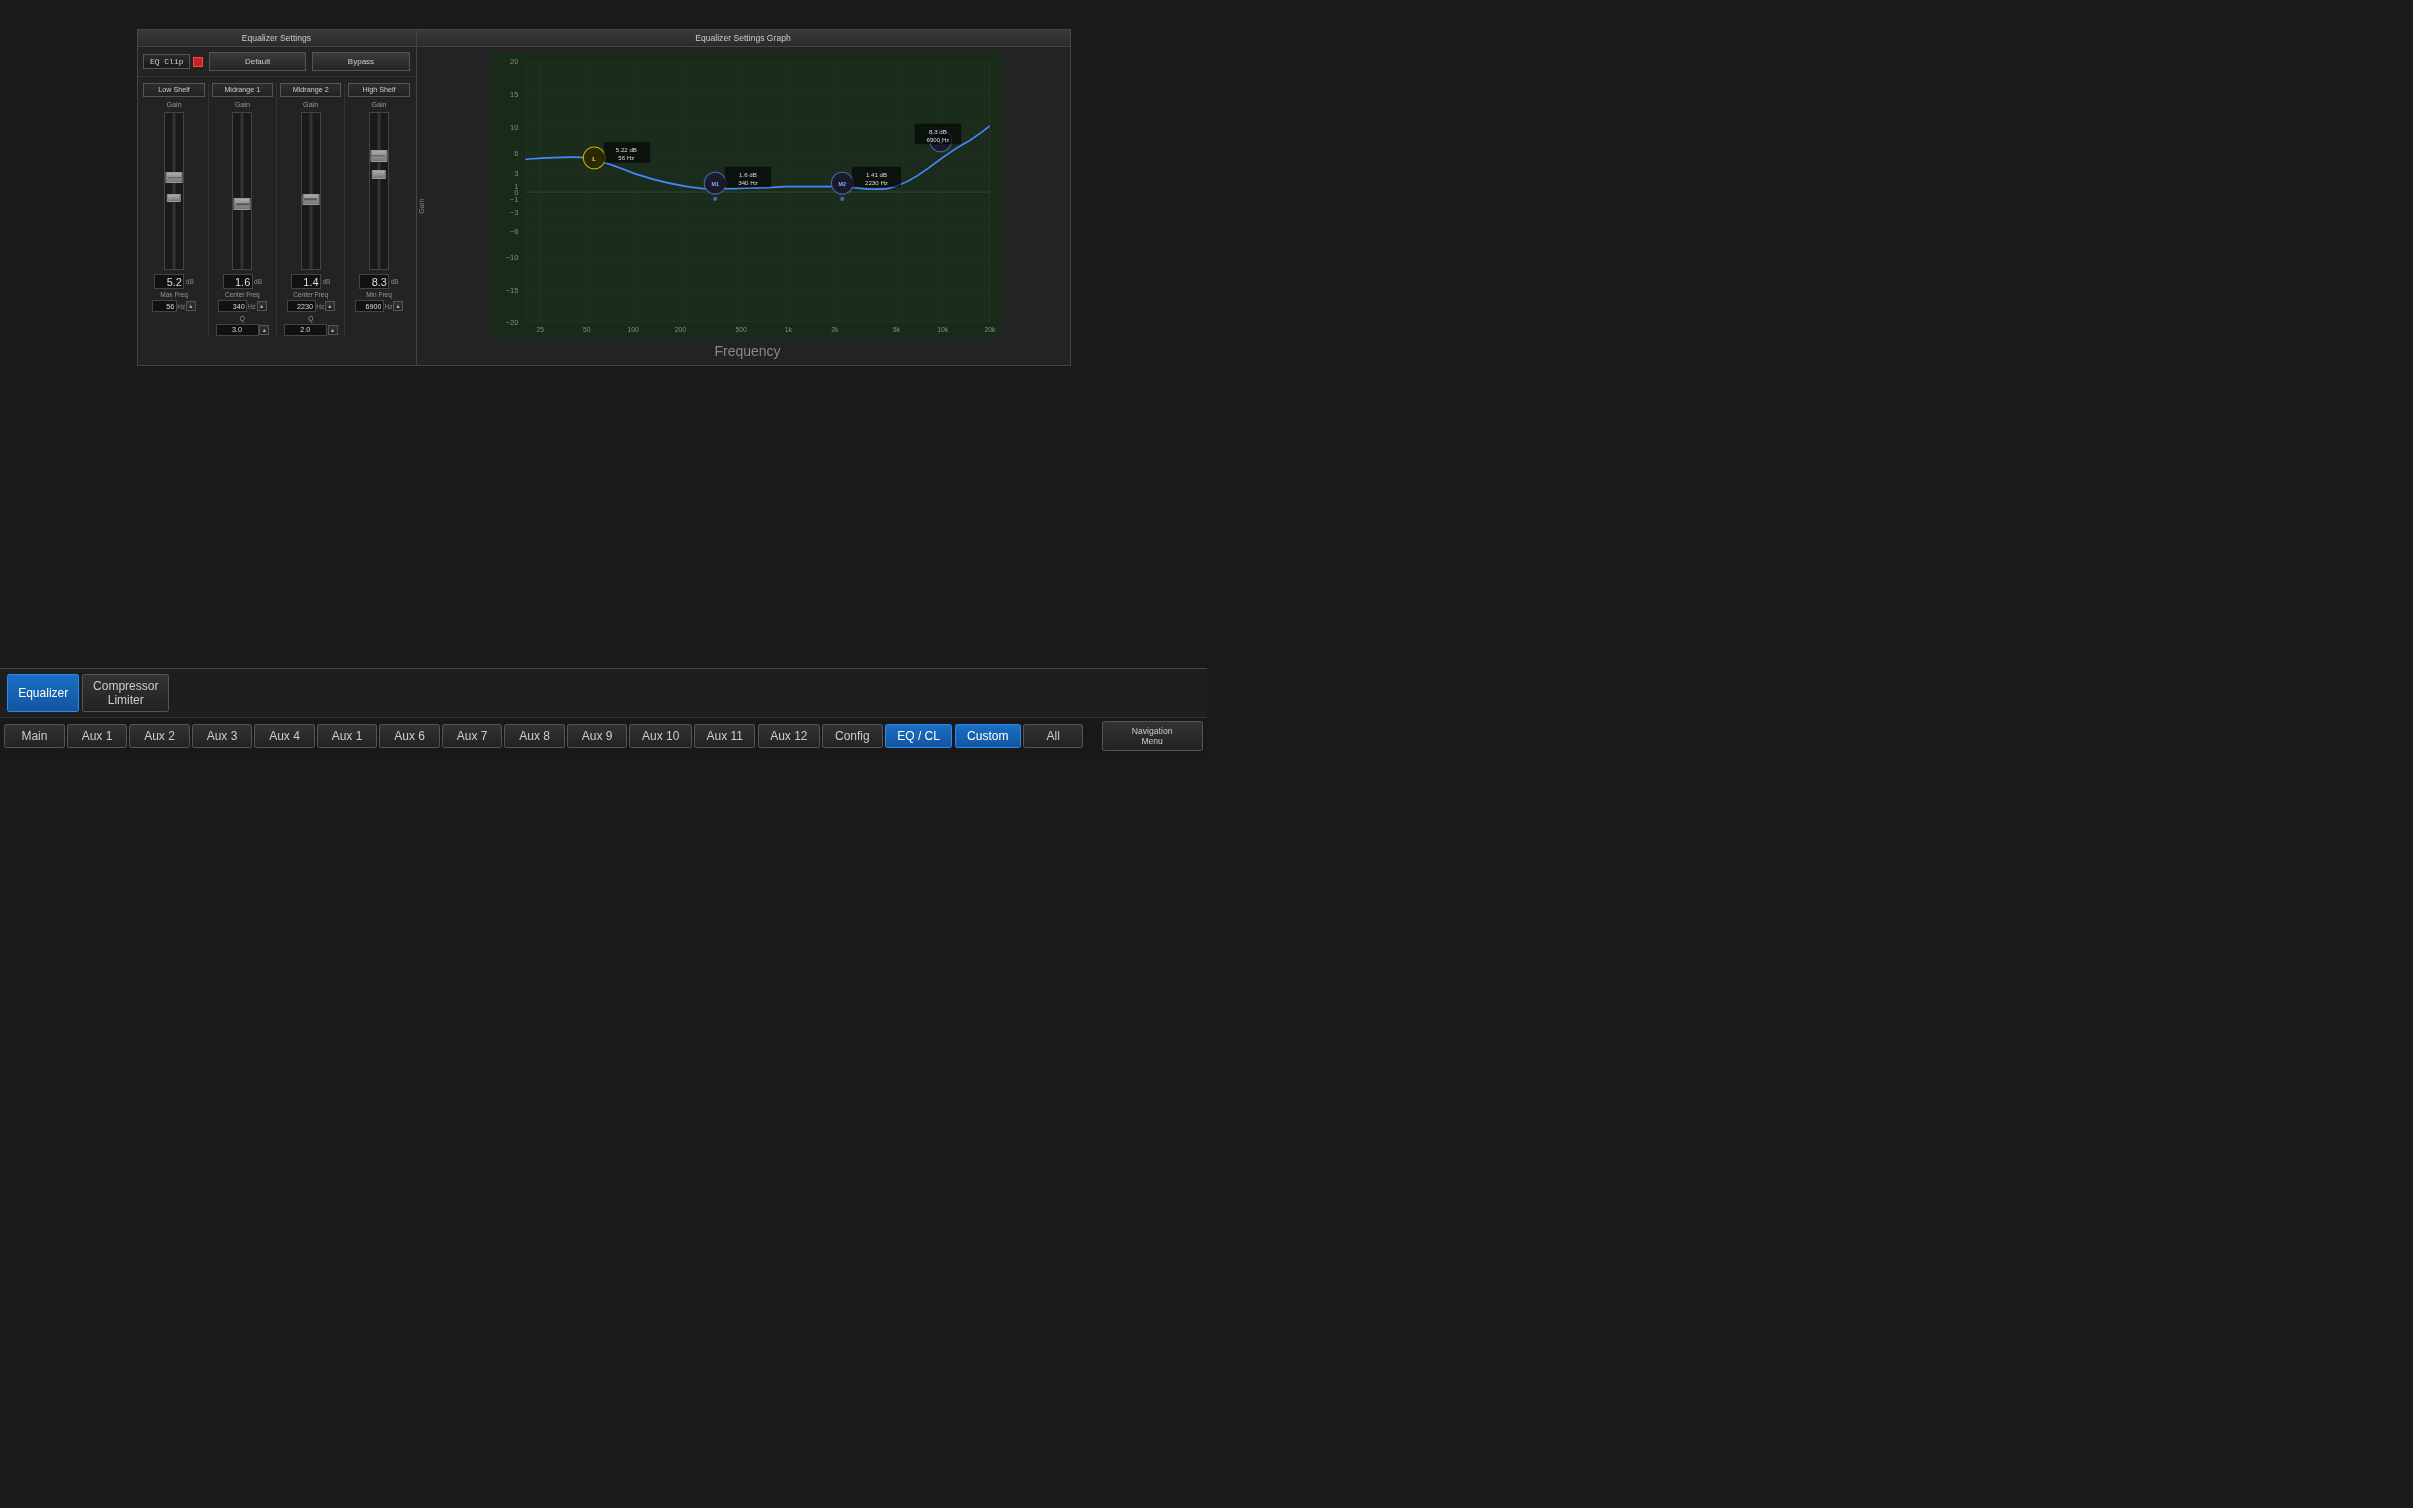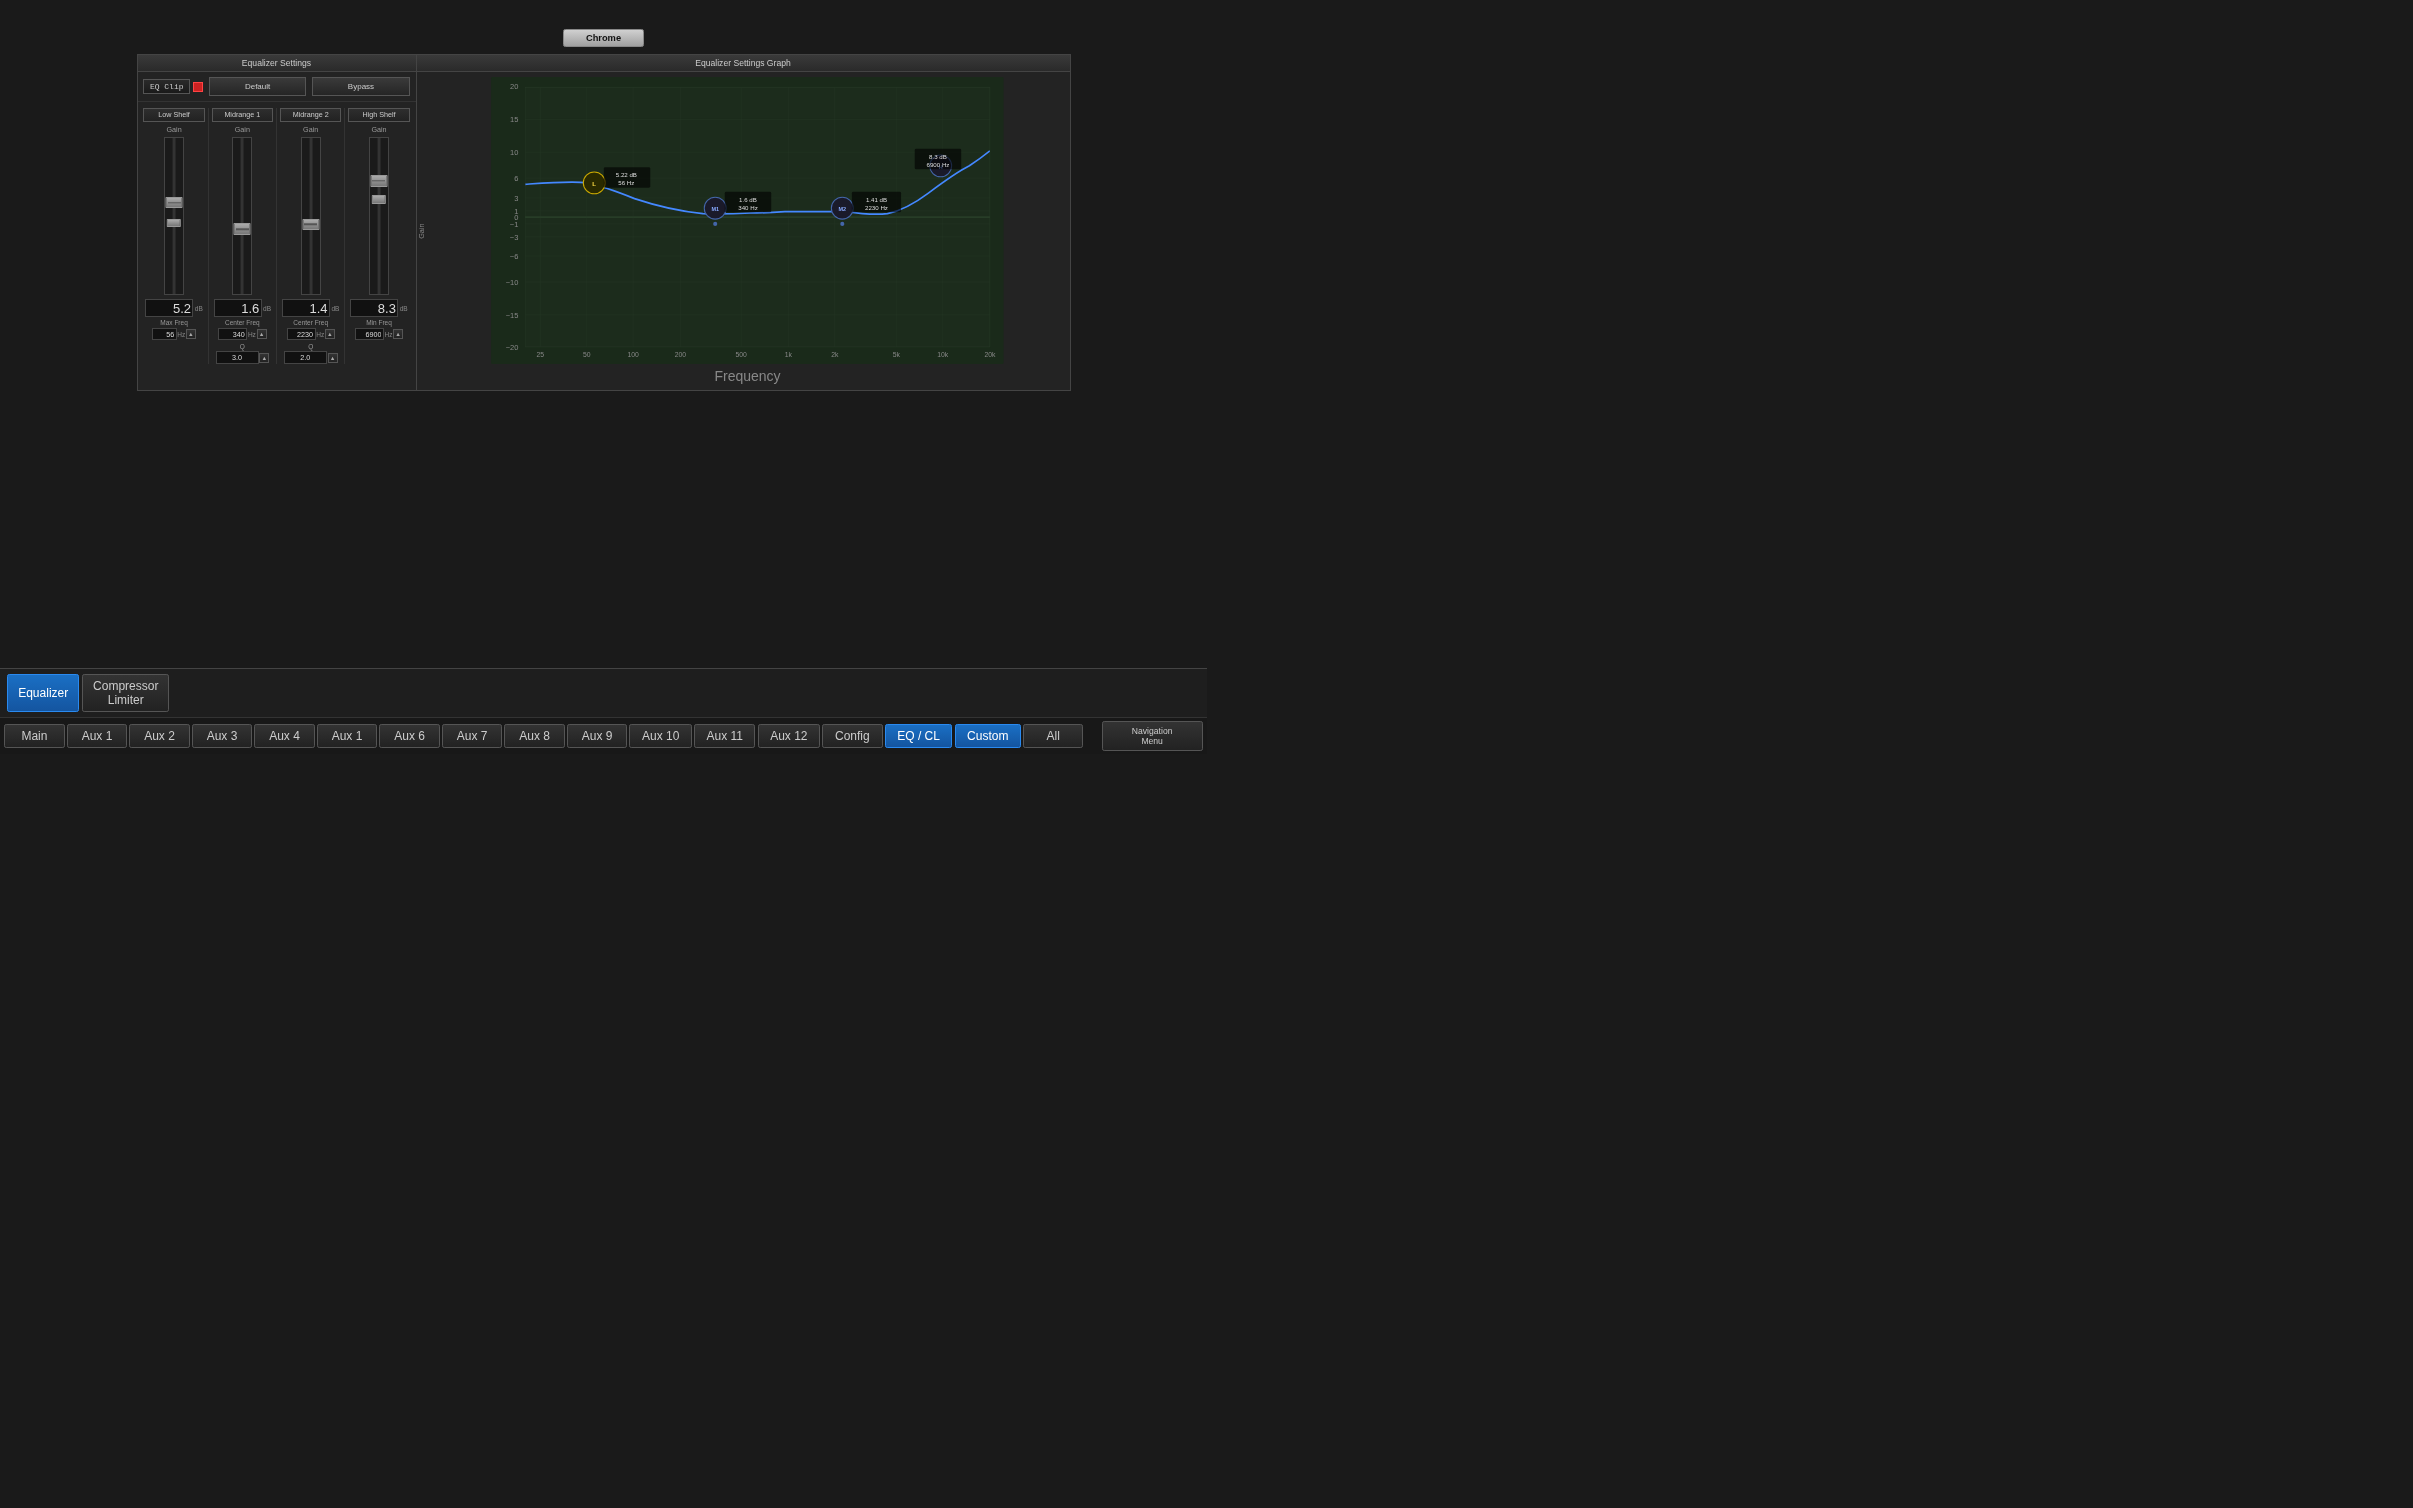--- a/index.html
+++ b/index.html
@@ -205,24 +205,24 @@
       display: flex;
       align-items: center;
       gap: 1.4px;
       margin-bottom: 2.2px;
     }
 
     .value-input {
       background: #111;
       border: 0.7px solid #444;
       color: #ddd;
-      font-size: 13px;
+      font-size: 11px;
       text-align: right;
       padding: 0.7px 1.4px;
-      width: 48px;
+      width: 30px;
     }
 
     .db-label {
       font-size: 6.5px;
       color: #888;
     }
 
     .freq-label {
       font-size: 6.5px;
       color: #999;
@@ -394,23 +394,20 @@
       display: flex;
       align-items: stretch;
     }
   </style>
 </head>
 <body>
 
 <div class="top-area">
   <div class="main-content">
 
-    <div class="chrome-button-wrap">
-      <button class="chrome-button">Chrome</button>
-    </div>
 
     <div class="panels-row">
 
       <div class="eq-settings-panel">
         <div class="panel-title">Equalizer Settings</div>
 
         <div class="eq-controls-top">
           <div class="eq-clip-group">
             <span class="eq-clip-label">EQ Clip</span>
             <div class="eq-clip-indicator"></div>

